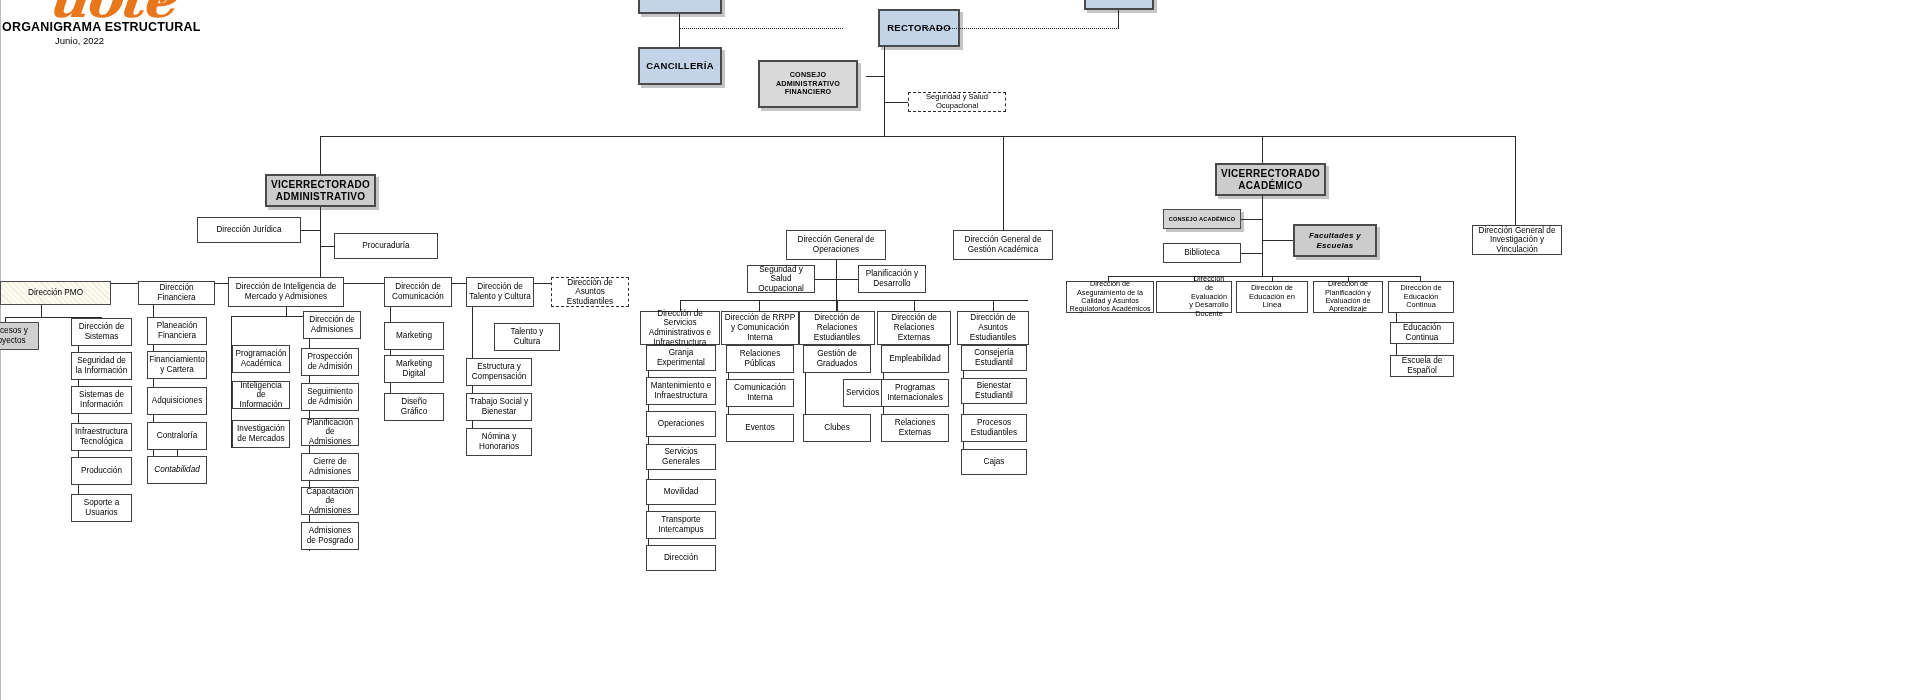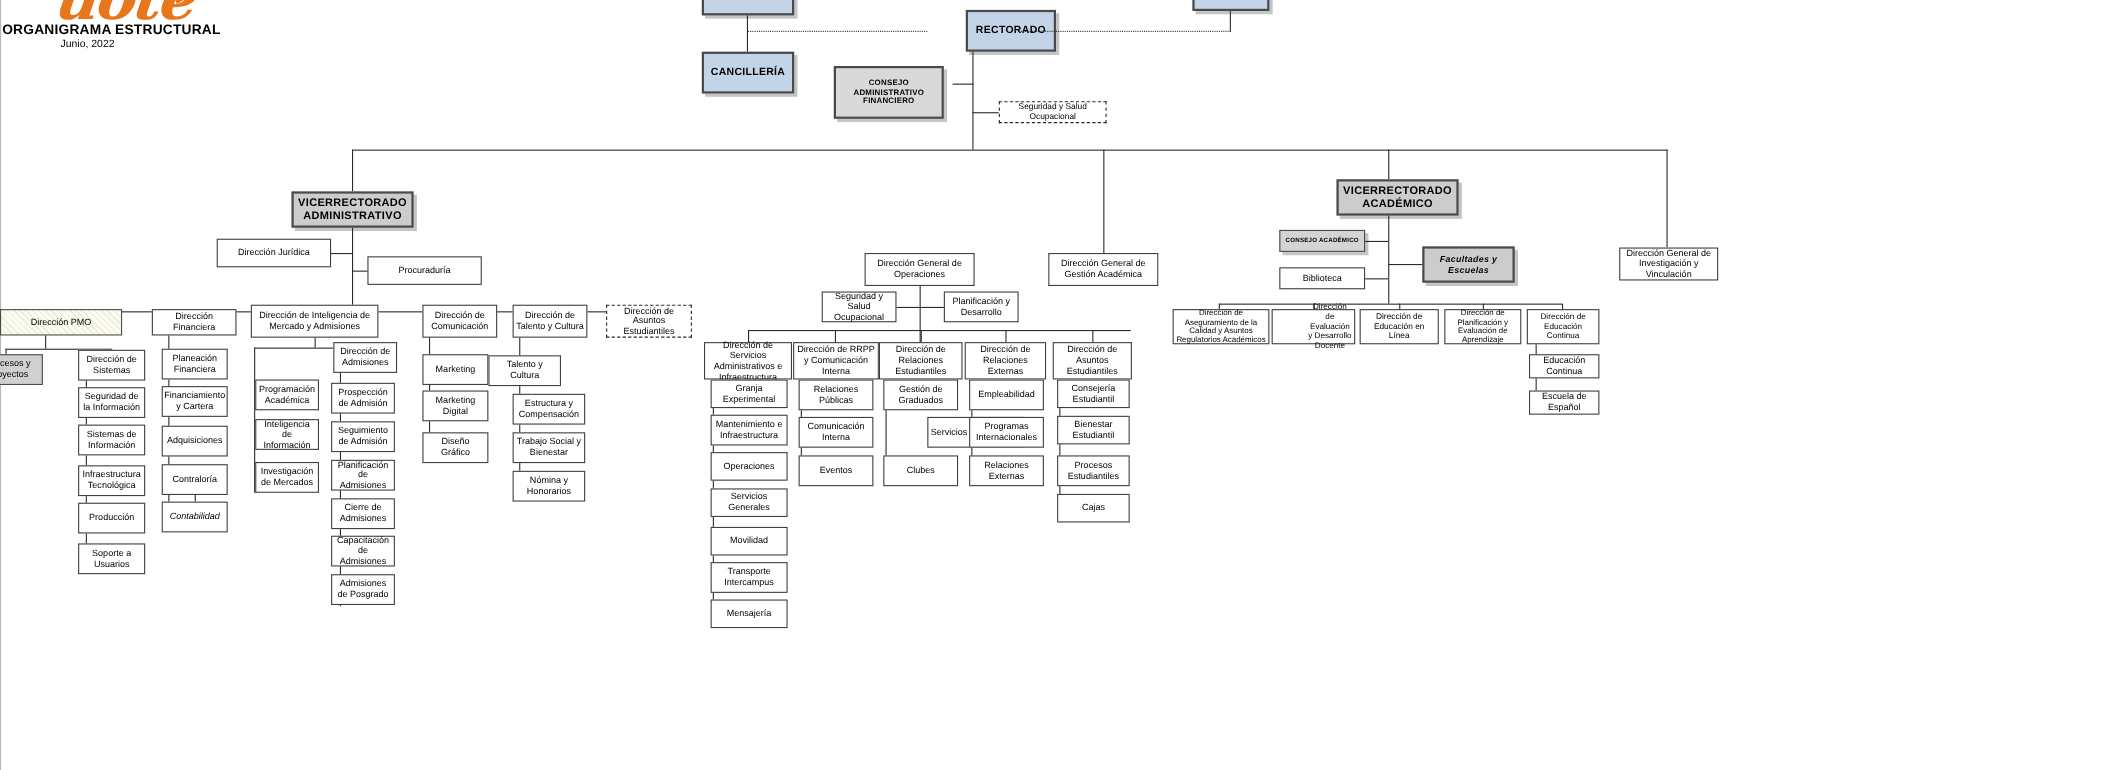--- a/index.html
+++ b/index.html
@@ -138,21 +138,21 @@
   <div class="node" style="left:301px;top:522px;width:58px;height:28px;">Admisiones de Posgrado</div>
 
   <div class="node" style="left:384px;top:277px;width:68px;height:30px;">Dirección de Comunicación</div>
   <div class="ln lnv" style="left:390px;top:307px;height:103px;"></div>
   <div class="node" style="left:384px;top:322px;width:60px;height:28px;">Marketing</div>
   <div class="node" style="left:384px;top:355px;width:60px;height:28px;">Marketing Digital</div>
   <div class="node" style="left:384px;top:393px;width:60px;height:28px;">Diseño Gráfico</div>
 
   <div class="node" style="left:466px;top:277px;width:68px;height:30px;">Dirección de Talento y Cultura</div>
   <div class="ln lnv" style="left:472px;top:307px;height:145px;"></div>
-  <div class="node" style="left:444px;top:323px;width:66px;height:28px;">Talento y Cultura</div>
+  <div class="node" style="left:494px;top:323px;width:66px;height:28px;">Talento y Cultura</div>
   <div class="node" style="left:466px;top:358px;width:66px;height:28px;">Estructura y Compensación</div>
   <div class="node" style="left:466px;top:393px;width:66px;height:28px;">Trabajo Social y Bienestar</div>
   <div class="node" style="left:466px;top:428px;width:66px;height:28px;">Nómina y Honorarios</div>
 
   <div class="node dashed" style="left:551px;top:277px;width:78px;height:30px;">Dirección de Asuntos Estudiantiles</div>
 
   <div class="node" style="left:786px;top:230px;width:100px;height:30px;">Dirección General de Operaciones</div>
   <div class="ln lnv" style="left:836px;top:260px;height:52px;"></div>
   <div class="node" style="left:747px;top:265px;width:68px;height:28px;">Seguridad y Salud Ocupacional</div>
   <div class="ln lnh" style="left:815px;top:279px;width:21px;"></div>
@@ -167,21 +167,21 @@
   <div class="ln lnv" style="left:993px;top:300px;height:11px;"></div>
 
   <div class="node" style="left:640px;top:311px;width:80px;height:34px;">Dirección de Servicios Administrativos e Infraestructura</div>
   <div class="ln lnv" style="left:648px;top:345px;height:225px;"></div>
   <div class="node" style="left:646px;top:345px;width:70px;height:26px;">Granja Experimental</div>
   <div class="node" style="left:646px;top:377px;width:70px;height:28px;">Mantenimiento e Infraestructura</div>
   <div class="node" style="left:646px;top:411px;width:70px;height:26px;">Operaciones</div>
   <div class="node" style="left:646px;top:444px;width:70px;height:26px;">Servicios Generales</div>
   <div class="node" style="left:646px;top:479px;width:70px;height:26px;">Movilidad</div>
   <div class="node" style="left:646px;top:511px;width:70px;height:28px;">Transporte Intercampus</div>
-  <div class="node" style="left:646px;top:545px;width:70px;height:26px;">Mensajería</div>
+  <div class="node" style="left:646px;top:545px;width:70px;height:26px;">Dirección</div>
 
   <div class="node" style="left:721px;top:311px;width:78px;height:34px;">Dirección de RRPP y Comunicación Interna</div>
   <div class="ln lnv" style="left:728px;top:345px;height:95px;"></div>
   <div class="node" style="left:726px;top:345px;width:68px;height:28px;">Relaciones Públicas</div>
   <div class="node" style="left:726px;top:379px;width:68px;height:28px;">Comunicación Interna</div>
   <div class="node" style="left:726px;top:414px;width:68px;height:28px;">Eventos</div>
 
   <div class="node" style="left:799px;top:311px;width:76px;height:34px;">Dirección de Relaciones Estudiantiles</div>
   <div class="ln lnv" style="left:805px;top:345px;height:95px;"></div>
   <div class="node" style="left:803px;top:345px;width:68px;height:28px;">Gestión de Graduados</div>

